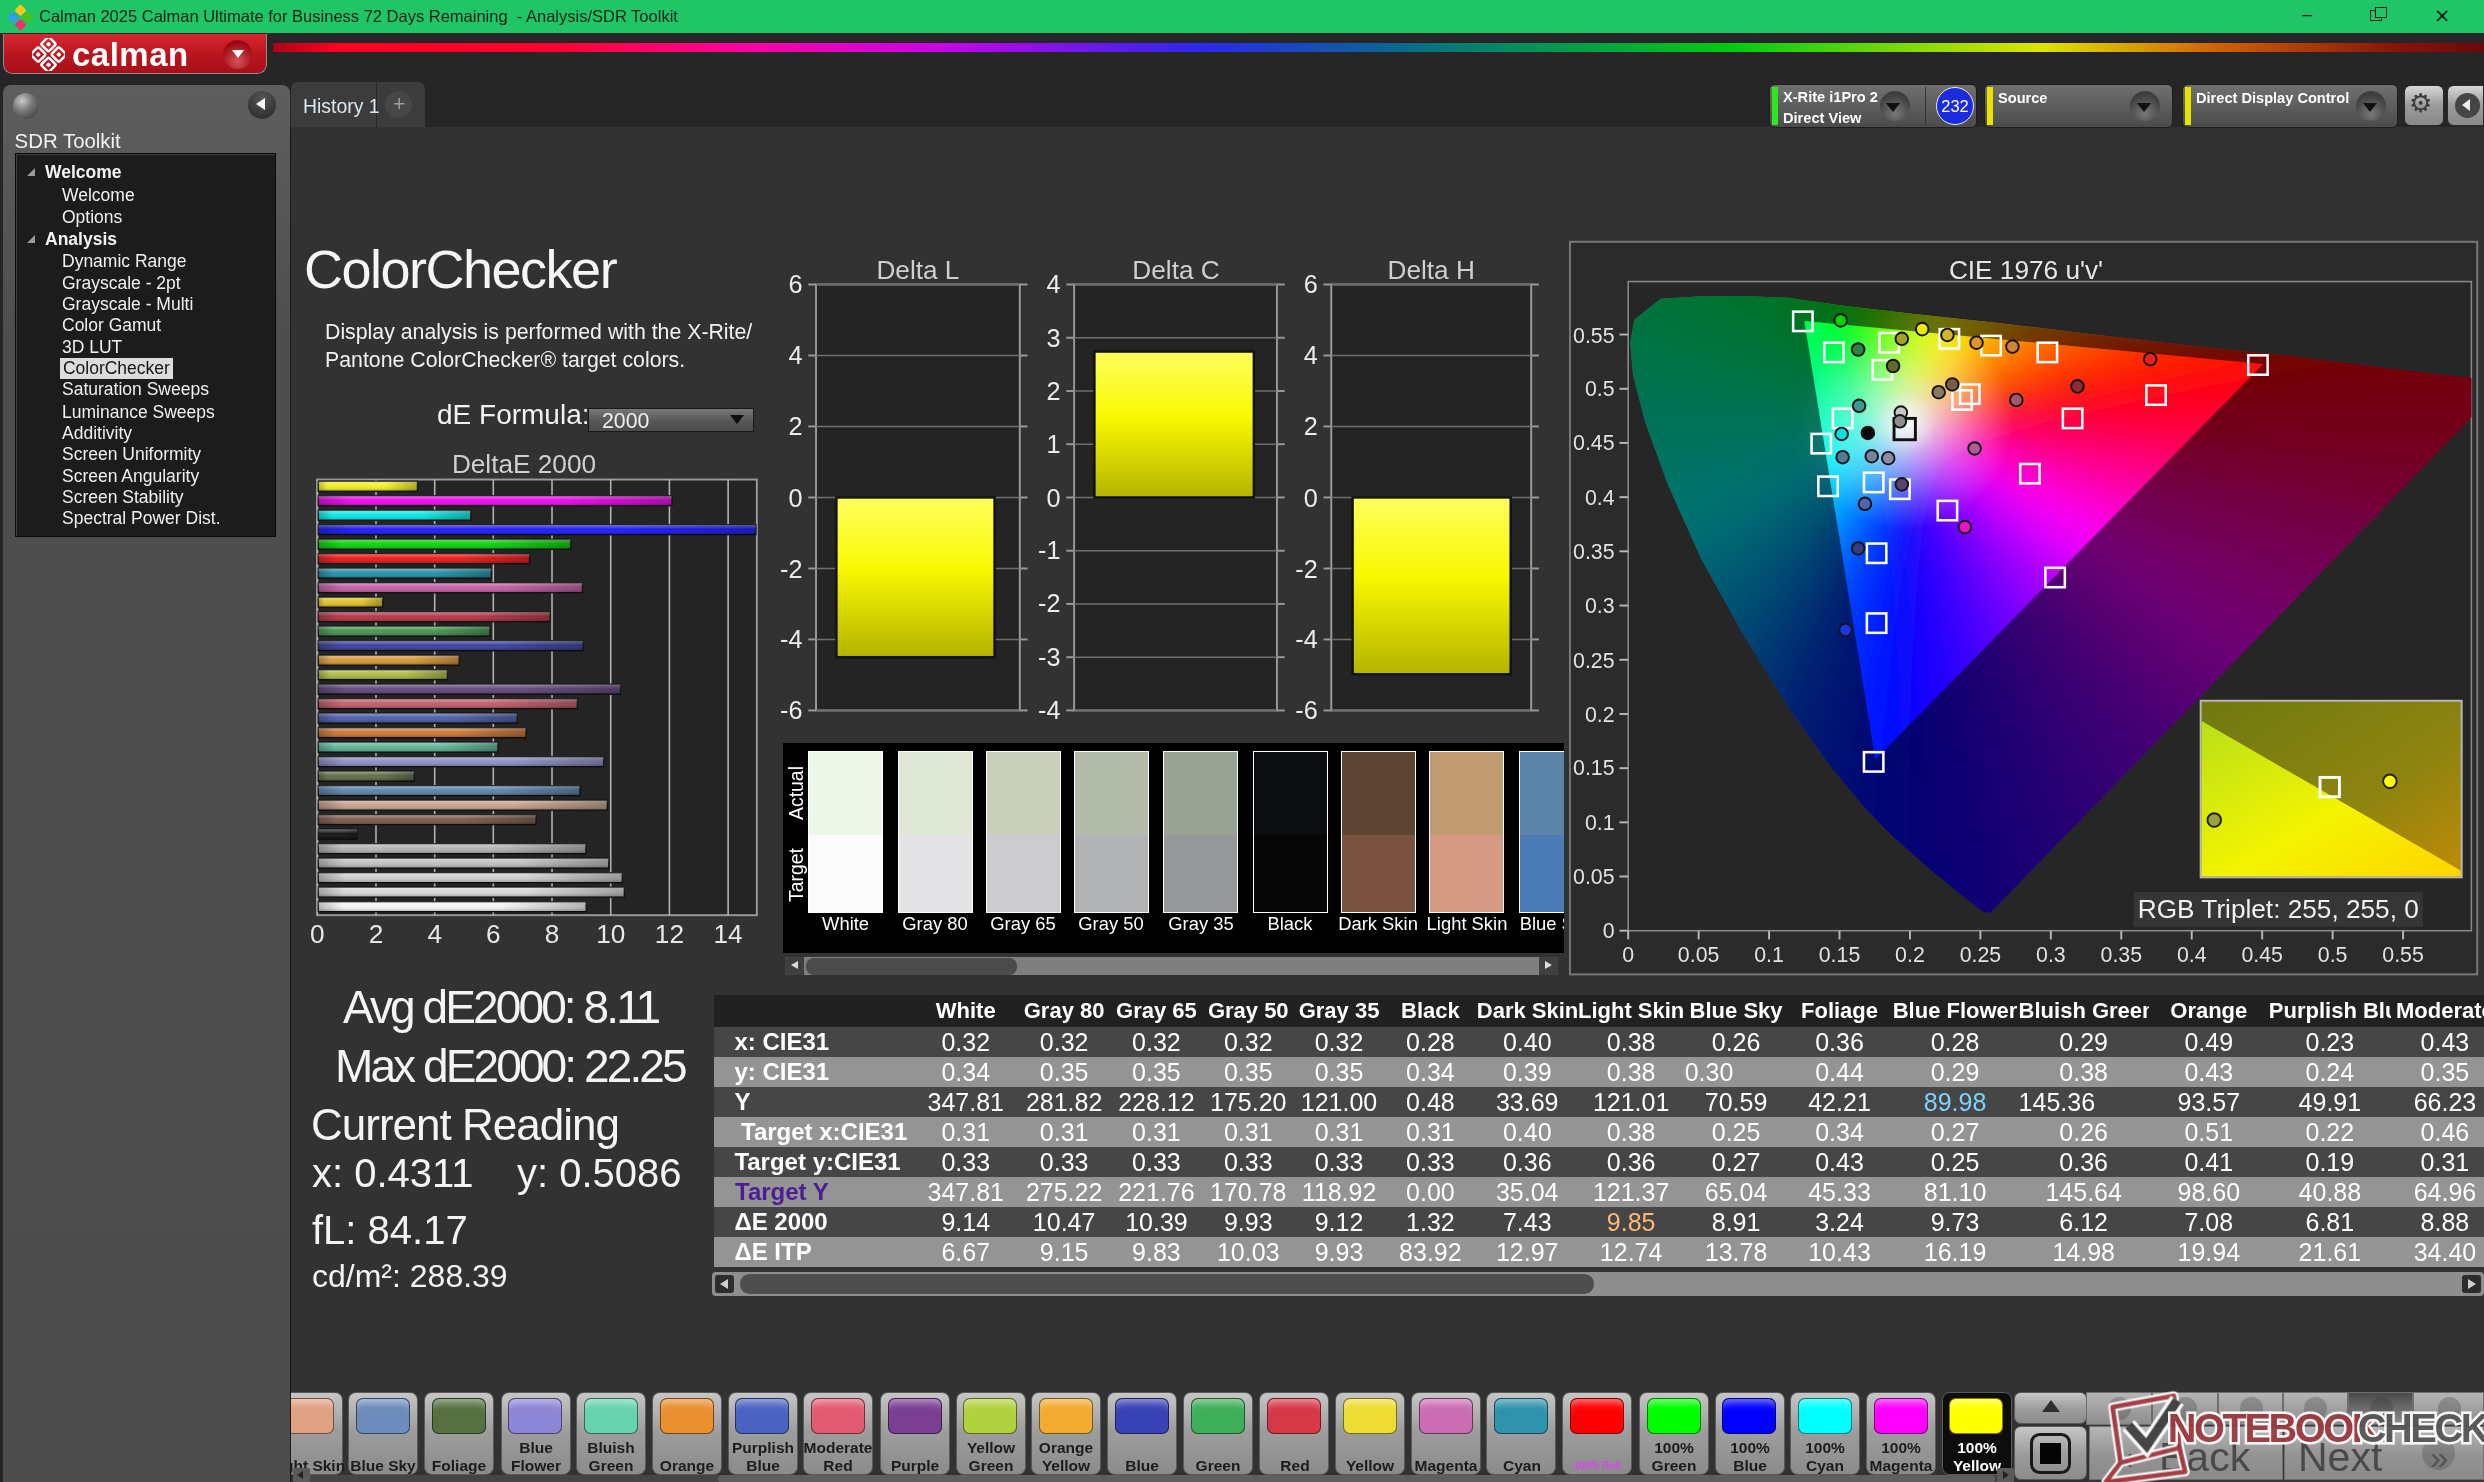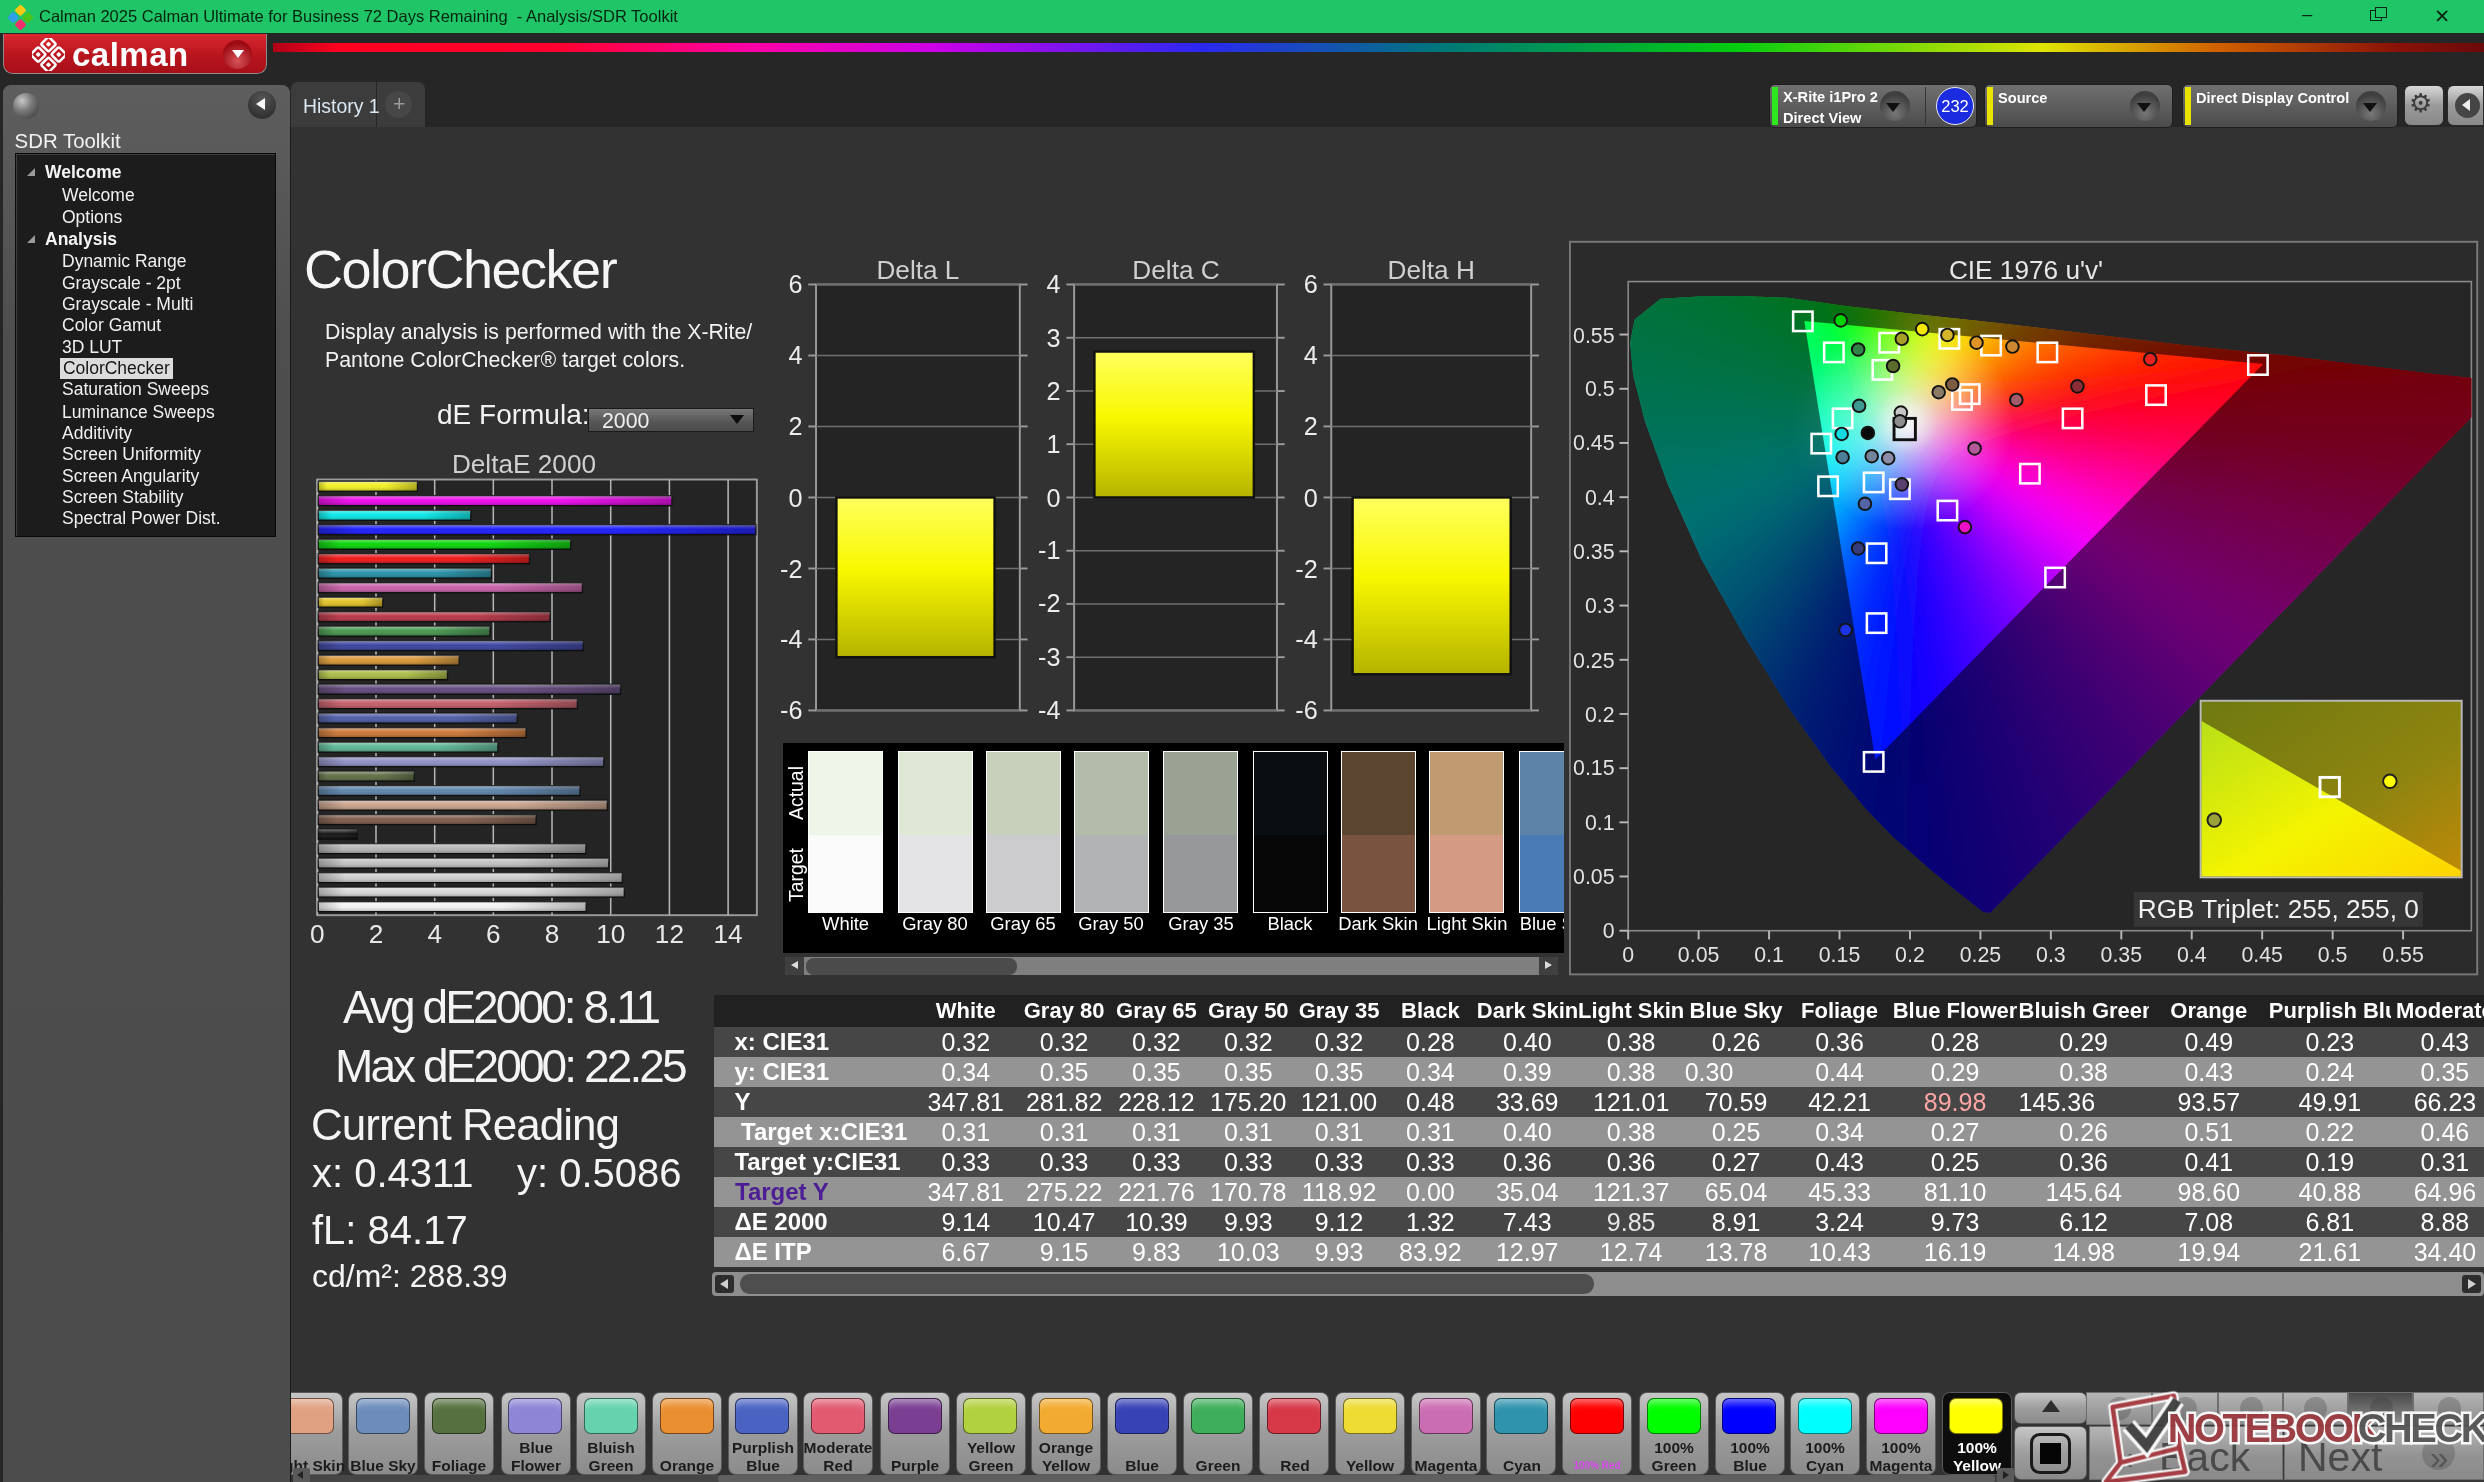--- a/index.html
+++ b/index.html
@@ -748,21 +748,21 @@
           <td style="text-align:center;font-size:25px;color:#fff;white-space:nowrap">347.81</td>
           <td style="text-align:center;font-size:25px;color:#fff;white-space:nowrap">281.82</td>
           <td style="text-align:center;font-size:25px;color:#fff;white-space:nowrap">228.12</td>
           <td style="text-align:center;font-size:25px;color:#fff;white-space:nowrap">175.20</td>
           <td style="text-align:center;font-size:25px;color:#fff;white-space:nowrap">121.00</td>
           <td style="text-align:center;font-size:25px;color:#fff;white-space:nowrap">0.48</td>
           <td style="text-align:center;font-size:25px;color:#fff;white-space:nowrap">33.69</td>
           <td style="text-align:center;font-size:25px;color:#fff;white-space:nowrap">121.01</td>
           <td style="text-align:center;font-size:25px;color:#fff;white-space:nowrap">70.59</td>
           <td style="text-align:center;font-size:25px;color:#fff;white-space:nowrap">42.21</td>
-          <td style="text-align:center;font-size:25px;color:#fca5a5;white-space:nowrap">89.98</td>
+          <td style="text-align:center;font-size:25px;color:#7dd3fc;white-space:nowrap">89.98</td>
           <td style="font-size:25px;color:#fff;white-space:nowrap">145.36</td>
           <td style="text-align:center;font-size:25px;color:#fff;white-space:nowrap">93.57</td>
           <td style="text-align:center;font-size:25px;color:#fff;white-space:nowrap">49.91</td>
           <td style="text-align:center;font-size:25px;color:#fff;white-space:nowrap">66.23</td>
         </tr>
         <tr style="background:#949494;height:30px">
           <td style="font-size:24px;font-weight:bold;color:#fff;padding-left:27px;white-space:nowrap">Target x:CIE31</td>
           <td style="text-align:center;font-size:25px;color:#fff;white-space:nowrap">0.31</td>
           <td style="text-align:center;font-size:25px;color:#fff;white-space:nowrap">0.31</td>
           <td style="text-align:center;font-size:25px;color:#fff;white-space:nowrap">0.31</td>
@@ -817,21 +817,21 @@
         </tr>
         <tr style="background:#464646;height:30px">
           <td style="font-size:24px;font-weight:bold;color:#fff;padding-left:20.4px;white-space:nowrap">ΔE 2000</td>
           <td style="text-align:center;font-size:25px;color:#fff;white-space:nowrap">9.14</td>
           <td style="text-align:center;font-size:25px;color:#fff;white-space:nowrap">10.47</td>
           <td style="text-align:center;font-size:25px;color:#fff;white-space:nowrap">10.39</td>
           <td style="text-align:center;font-size:25px;color:#fff;white-space:nowrap">9.93</td>
           <td style="text-align:center;font-size:25px;color:#fff;white-space:nowrap">9.12</td>
           <td style="text-align:center;font-size:25px;color:#fff;white-space:nowrap">1.32</td>
           <td style="text-align:center;font-size:25px;color:#fff;white-space:nowrap">7.43</td>
-          <td style="text-align:center;font-size:25px;color:#e5e5e5;white-space:nowrap">9.85</td>
+          <td style="text-align:center;font-size:25px;color:#fdba74;white-space:nowrap">9.85</td>
           <td style="text-align:center;font-size:25px;color:#fff;white-space:nowrap">8.91</td>
           <td style="text-align:center;font-size:25px;color:#fff;white-space:nowrap">3.24</td>
           <td style="text-align:center;font-size:25px;color:#fff;white-space:nowrap">9.73</td>
           <td style="text-align:center;font-size:25px;color:#fff;white-space:nowrap">6.12</td>
           <td style="text-align:center;font-size:25px;color:#fff;white-space:nowrap">7.08</td>
           <td style="text-align:center;font-size:25px;color:#fff;white-space:nowrap">6.81</td>
           <td style="text-align:center;font-size:25px;color:#fff;white-space:nowrap">8.88</td>
         </tr>
         <tr style="background:#949494;height:30px">
           <td style="font-size:24px;font-weight:bold;color:#fff;padding-left:20.4px;white-space:nowrap">ΔE ITP</td>

